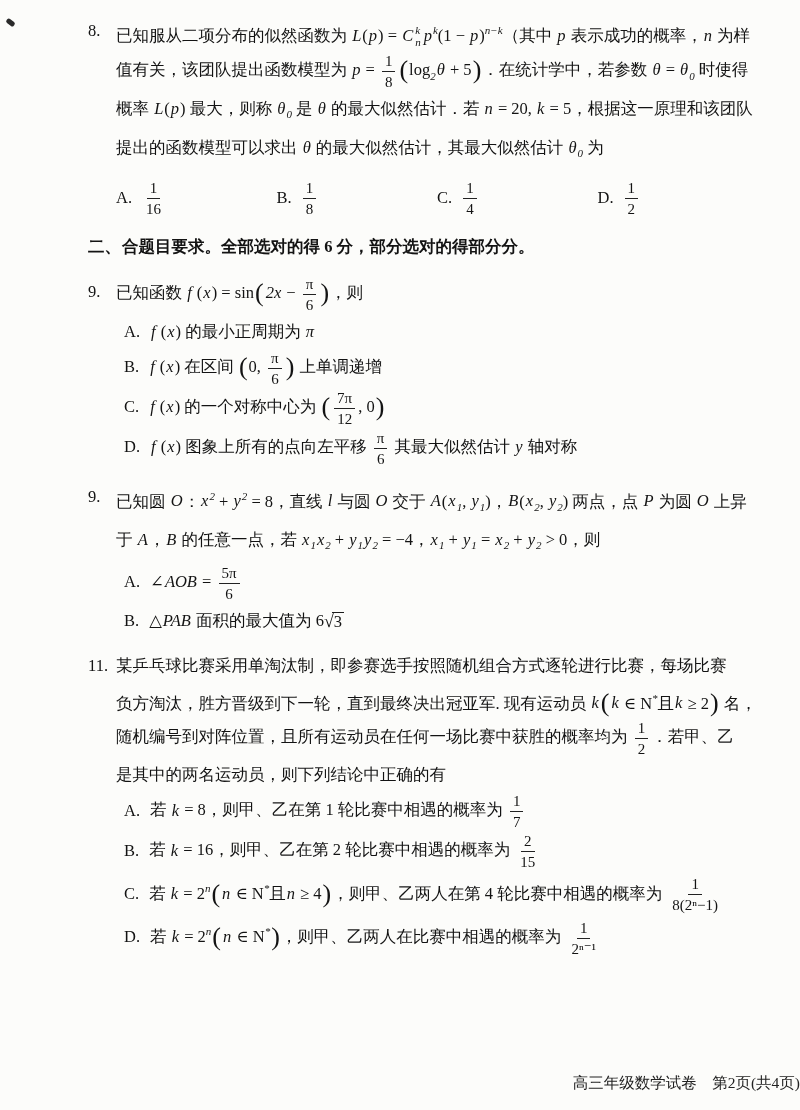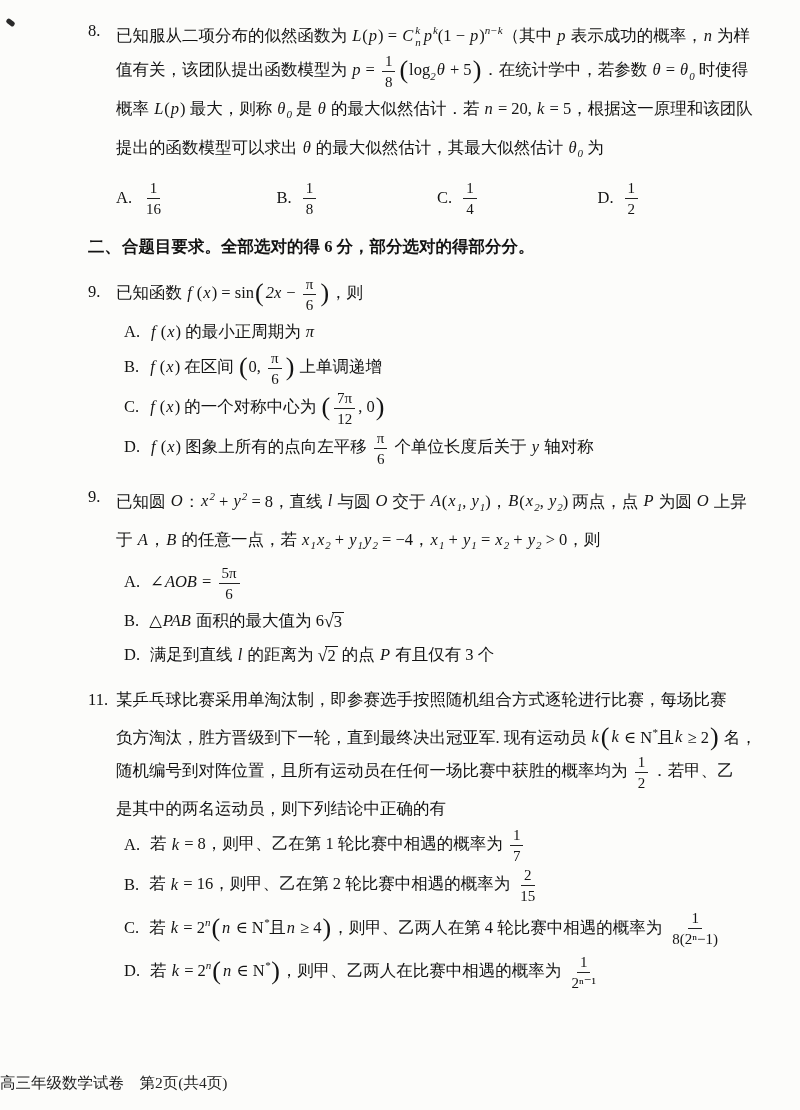--- a/index.html
+++ b/index.html
@@ -34,21 +34,21 @@
   .sqrt { white-space: nowrap; font-style: normal; }
   .sqrt .sym { font-size: 18px; position: relative; top: 1px; }
   .sqrt .rad { display: inline-block; line-height: 1.15; position: relative; top: 1px;
     border-top: 1.3px solid #1a1a1a; margin-left: -2px; padding: 0 2px; }
   .option { line-height: 33px; margin: 1px 8px; white-space: nowrap; }
   .olabel { margin-right: 10px; }
   .orow { display: flex; margin-top: 8px; }
   .orow .opt { width: 166px; display: flex; align-items: center; }
   .orow .olabel { margin-right: 8px; }
   .footer { position: absolute; left: 0; right: 0; bottom: 16px;
-    text-align: left; font-size: 15.5px; color: #222; }
+    text-align: right; font-size: 15.5px; color: #222; }
 </style>
 </head>
 <body>
 
 <div class="page">
   <div class="speck"></div>
   <div class="content">
       <div class="q">
         <span class="qnum">8.</span>
         <div class="line"><span class="txt">已知服从二项分布的似然函数为 </span><span class="math">L</span><span class="txt">(</span><span class="math">p</span><span class="txt">) = </span><span class="math">C</span><span class="ss">
@@ -107,32 +107,31 @@
             <span class="num">π</span>
             <span class="den">6</span>
           </span><span class="bp">)</span><span class="txt"> 上单调递增</span></div>
         <div class="option"><span class="olabel">C.</span><span class="math">f</span><span class="txt"> (</span><span class="math">x</span><span class="txt">) 的一个对称中心为 </span><span class="bp">(</span><span class="frac">
             <span class="num">7π</span>
             <span class="den">12</span>
           </span><span class="txt">, 0</span><span class="bp">)</span></div>
         <div class="option"><span class="olabel">D.</span><span class="math">f</span><span class="txt"> (</span><span class="math">x</span><span class="txt">) 图象上所有的点向左平移 </span><span class="frac">
             <span class="num">π</span>
             <span class="den">6</span>
-          </span><span class="txt"> 个单位长度后关于 </span><span class="math">y</span><span class="txt"> 轴对称</span></div>
+          </span><span class="txt"> 其最大似然估计 </span><span class="math">y</span><span class="txt"> 轴对称</span></div>
       </div>
       <div class="q">
         <span class="qnum">9.</span>
         <div class="line"><span class="txt">已知圆 </span><span class="math">O</span><span class="txt">：</span><span class="math">x</span><span class="sup">2</span><span class="txt"> + </span><span class="math">y</span><span class="sup">2</span><span class="txt"> = 8，直线 </span><span class="math">l</span><span class="txt"> 与圆 </span><span class="math">O</span><span class="txt"> 交于 </span><span class="math">A</span><span class="txt">(</span><span class="math">x</span><span class="sub">1</span><span class="txt">, </span><span class="math">y</span><span class="sub">1</span><span class="txt">)，</span><span class="math">B</span><span class="txt">(</span><span class="math">x</span><span class="sub">2</span><span class="txt">, </span><span class="math">y</span><span class="sub">2</span><span class="txt">) 两点，点 </span><span class="math">P</span><span class="txt"> 为圆 </span><span class="math">O</span><span class="txt"> 上异</span></div>
         <div class="line"><span class="txt">于 </span><span class="math">A</span><span class="txt">，</span><span class="math">B</span><span class="txt"> 的任意一点，若 </span><span class="math">x</span><span class="sub">1</span><span class="math">x</span><span class="sub">2</span><span class="txt"> + </span><span class="math">y</span><span class="sub">1</span><span class="math">y</span><span class="sub">2</span><span class="txt"> = −4，</span><span class="math">x</span><span class="sub">1</span><span class="txt"> + </span><span class="math">y</span><span class="sub">1</span><span class="txt"> = </span><span class="math">x</span><span class="sub">2</span><span class="txt"> + </span><span class="math">y</span><span class="sub">2</span><span class="txt"> &gt; 0，则</span></div>
         <div class="option"><span class="olabel">A.</span><span class="txt">∠</span><span class="math">AOB</span><span class="txt"> = </span><span class="frac">
             <span class="num">5π</span>
             <span class="den">6</span>
           </span></div>
         <div class="option"><span class="olabel">B.</span><span class="txt">△</span><span class="math">PAB</span><span class="txt"> 面积的最大值为 6</span><span class="sqrt"><span class="sym">√</span><span class="rad">3</span></span></div>
-        <div class="option"><span class="olabel">D.</span><span class="txt">满足到直线 </span><span class="math">l</span><span class="txt"> 的距离为 </span><span class="sqrt"><span class="sym">√</span><span class="rad">2</span></span><span class="txt"> 的点 </span><span class="math">P</span><span class="txt"> 有且仅有 3 个</span></div>
       </div>
       <div class="q">
         <span class="qnum">11.</span>
         <div class="line"><span class="txt">某乒乓球比赛采用单淘汰制，即参赛选手按照随机组合方式逐轮进行比赛，每场比赛</span></div>
         <div class="line"><span class="txt">负方淘汰，胜方晋级到下一轮，直到最终决出冠亚军. 现有运动员 </span><span class="math">k</span><span class="bp">(</span><span class="math">k</span><span class="txt"> ∈ N</span><span class="sup">*</span><span class="txt">且</span><span class="math">k</span><span class="txt"> ≥ 2</span><span class="bp">)</span><span class="txt"> 名，</span></div>
         <div class="line"><span class="txt">随机编号到对阵位置，且所有运动员在任何一场比赛中获胜的概率均为 </span><span class="frac">
             <span class="num">1</span>
             <span class="den">2</span>
           </span><span class="txt">．若甲、乙</span></div>
         <div class="line"><span class="txt">是其中的两名运动员，则下列结论中正确的有</span></div>

